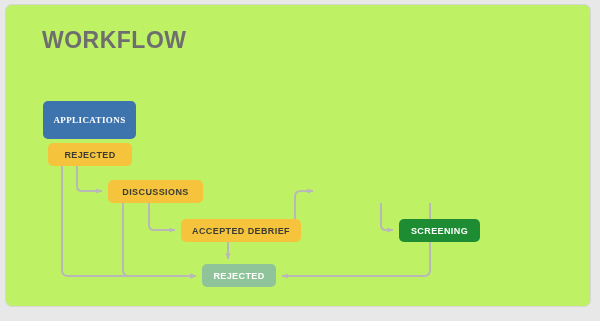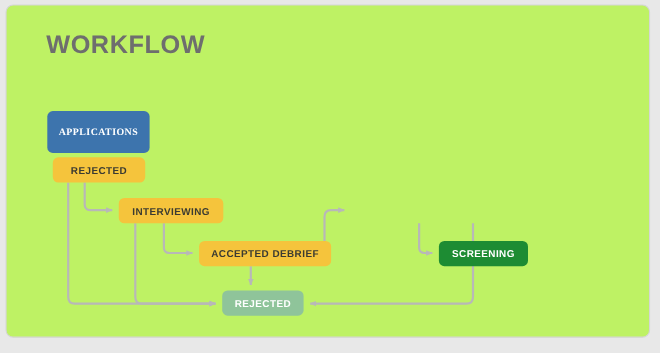--- a/index.html
+++ b/index.html
@@ -105,21 +105,21 @@
 
     <div class="node blue" style="left:37px; top:96px; width:93px; height:38px;font-family:Liberation Serif, serif;">
       <span>APPLICATIONS</span>
     </div>
 
     <div class="node amber" style="left:42px; top:138px; width:84px; height:23px;">
       <span>REJECTED</span>
     </div>
 
     <div class="node amber" style="left:102px; top:175px; width:95px; height:23px;">
-      <span>INTERVIEWING</span>
+      <span>DISCUSSIONS</span>
     </div>
 
     <div class="node amber" style="left:175px; top:214px; width:120px; height:23px;">
       <span>ACCEPTED DEBRIEF</span>
     </div>
 
 
     <div class="node green" style="left:393px; top:214px; width:81px; height:23px;">
       <span>SCREENING</span>
     </div>

